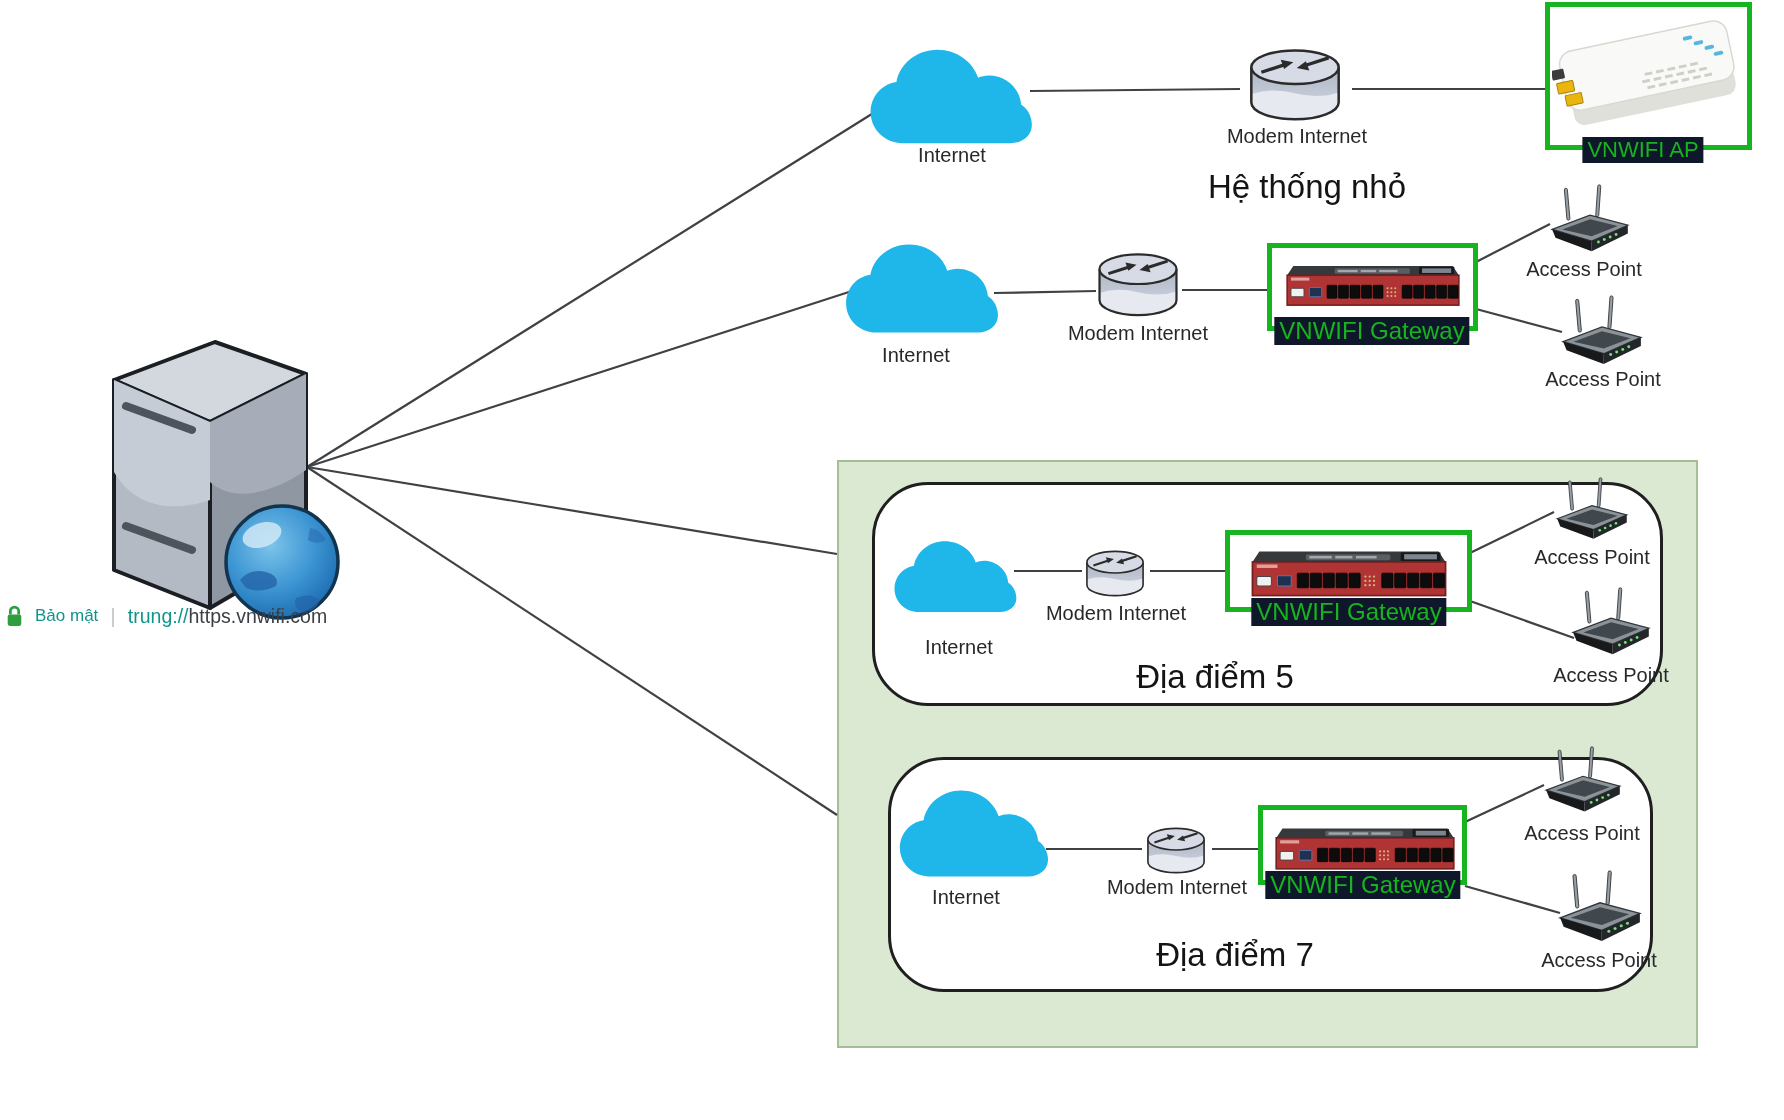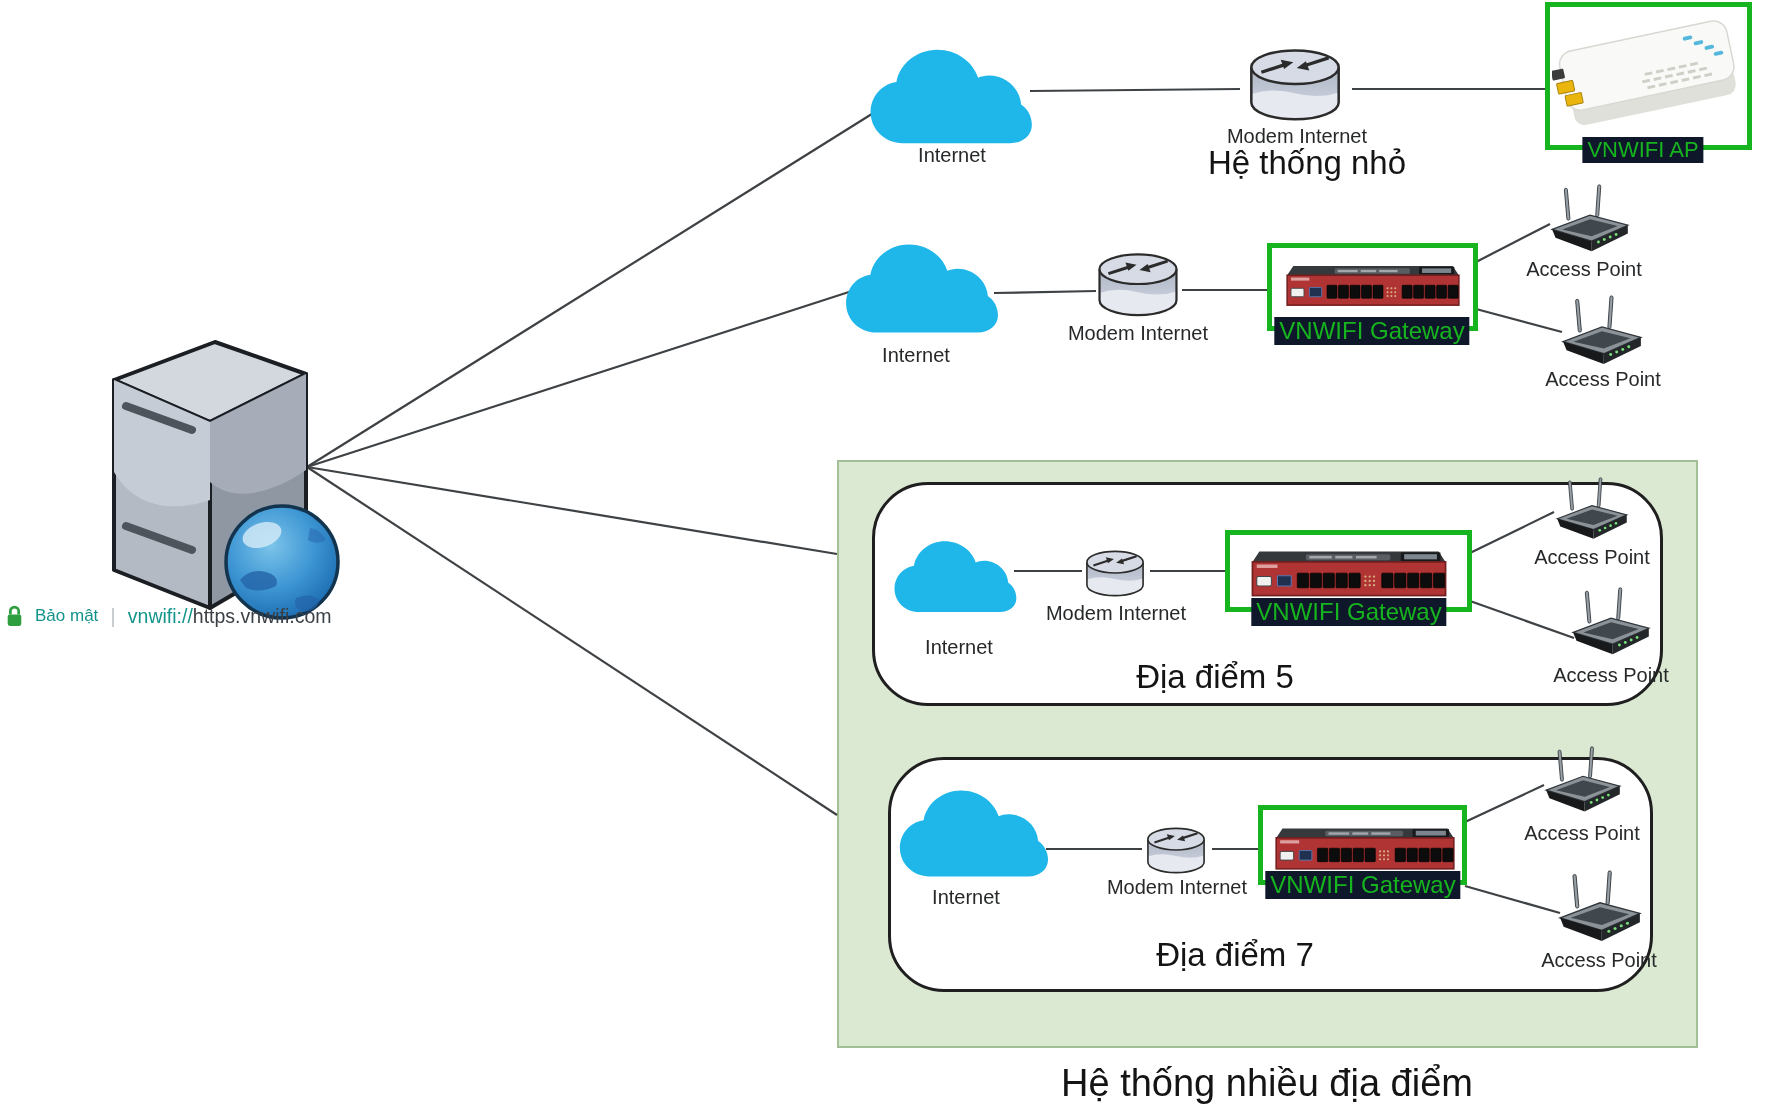--- a/index.html
+++ b/index.html
@@ -206,40 +206,40 @@
   <svg class="abs" style="left:100px;top:330px;width:250px;height:300px" preserveAspectRatio="none">
       <use href="#sym-server"></use>
     </svg>
 
   <div class="addr">
     <svg style="width:17px;height:23px">
         <use href="#sym-lock"></use>
       </svg>
     <span class="secure">Bảo mật</span>
     <span class="sep">|</span>
-    <span class="url"><span class="scheme">vnwifi://</span><span>https.vnwifi.com</span></span>
+    <span class="url"><span class="scheme">trung://</span><span>https.vnwifi.com</span></span>
   </div>
 
   <svg class="abs" style="left:862px;top:34px;width:172px;height:126px" preserveAspectRatio="none">
       <use href="#sym-cloud"></use>
     </svg>
   <div class="lbl" style="left:952px;top:144px">Internet</div>
 
   <svg class="abs" style="left:1236px;top:42px;width:118px;height:84px" preserveAspectRatio="none">
       <use href="#sym-modem"></use>
     </svg>
   <div class="lbl" style="left:1297px;top:125px">Modem Internet</div>
 
   <div class="gbox" style="left:1545px;top:2px;width:207px;height:148px"></div>
   <svg class="abs" style="left:1552px;top:12px;width:194px;height:128px" preserveAspectRatio="none">
       <use href="#sym-apdevice"></use>
     </svg>
   <div class="glabel small" style="left:1643px;top:150px">VNWIFI AP</div>
 
-  <div class="title" style="left:1307px;top:144px">Hệ thống nhỏ</div>
+  <div class="title" style="left:1307px;top:168px">Hệ thống nhỏ</div>
 
   <svg class="abs" style="left:838px;top:230px;width:162px;height:118px" preserveAspectRatio="none">
       <use href="#sym-cloud"></use>
     </svg>
   <div class="lbl" style="left:916px;top:344px">Internet</div>
 
   <svg class="abs" style="left:1092px;top:247px;width:92px;height:74px" preserveAspectRatio="none">
       <use href="#sym-modem"></use>
     </svg>
   <div class="lbl" style="left:1138px;top:322px">Modem Internet</div>
@@ -310,15 +310,14 @@
     </svg>
   <div class="lbl" style="left:1582px;top:822px">Access Point</div>
 
   <svg class="abs" style="left:1555px;top:870px;width:90px;height:78px" preserveAspectRatio="none">
       <use href="#sym-ap"></use>
     </svg>
   <div class="lbl" style="left:1599px;top:949px">Access Point</div>
 
   <div class="title" style="left:1235px;top:936px">Địa điểm 7</div>
 
-  <div class="title big-title" style="left:1267px;top:1062px">Hệ thống nhiều địa điểm</div>
 
 </div>
 
 </body></html>

